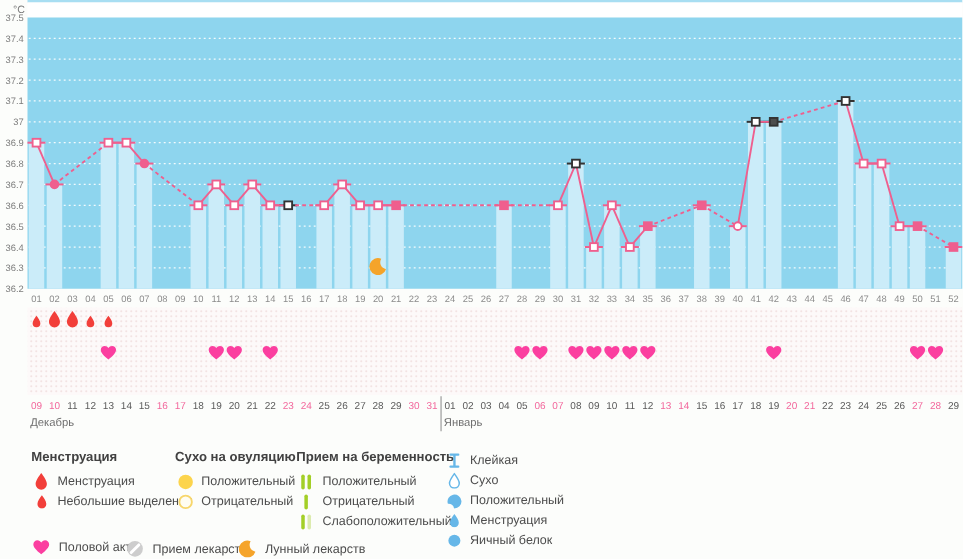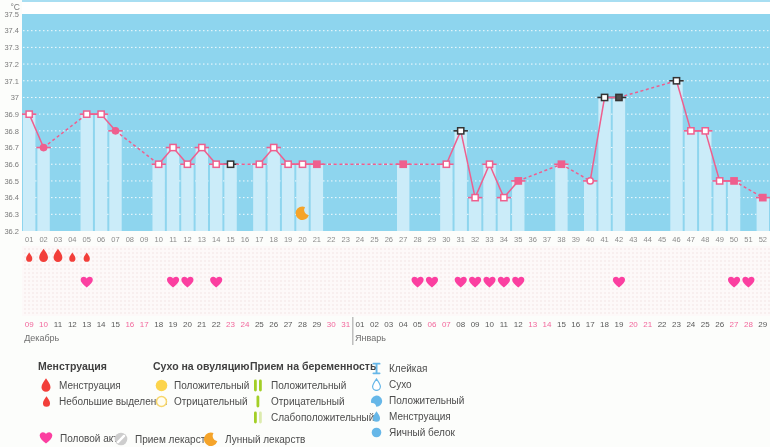--- a/index.html
+++ b/index.html
@@ -2,21 +2,21 @@
 <html><head>
 <meta charset="utf-8">
 <style>
   html,body{margin:0;padding:0}
   body{
     width:770px;height:447px;position:relative;overflow:hidden;
     background:#fcfdfb;
     font-family:"Liberation Sans",sans-serif;
   }
   #chart-svg{position:absolute;top:0;left:0;display:block}
-  .legend{position:absolute;top:348px;left:13px;width:647px;height:99px}
+  .legend{position:absolute;top:348px;left:0;width:647px;height:99px}
   .legend-group{position:absolute;top:12px}
   .lg-0{left:25px}.lg-1{left:140px}.lg-2{left:237px}.lg-3{left:355px}
   .legend-title{font-size:10.5px;font-weight:700;color:#414141;margin-bottom:5px;white-space:nowrap}
   .legend-item{display:flex;align-items:center;height:16px;font-size:10px;color:#4c4c4c;white-space:nowrap}
   .legend-item .ic{width:16px;display:flex;justify-content:center;align-items:center;margin-right:5px}
   .legend-footer-item{position:absolute;top:84px;display:flex;align-items:center;font-size:10px;color:#4c4c4c;white-space:nowrap}
   .legend-footer-item .ic{width:16px;display:flex;justify-content:center;align-items:center;margin-right:6px}
   .lf-0{left:25px}.lf-1{left:100px}.lf-2{left:190px}
 </style>
 </head>

